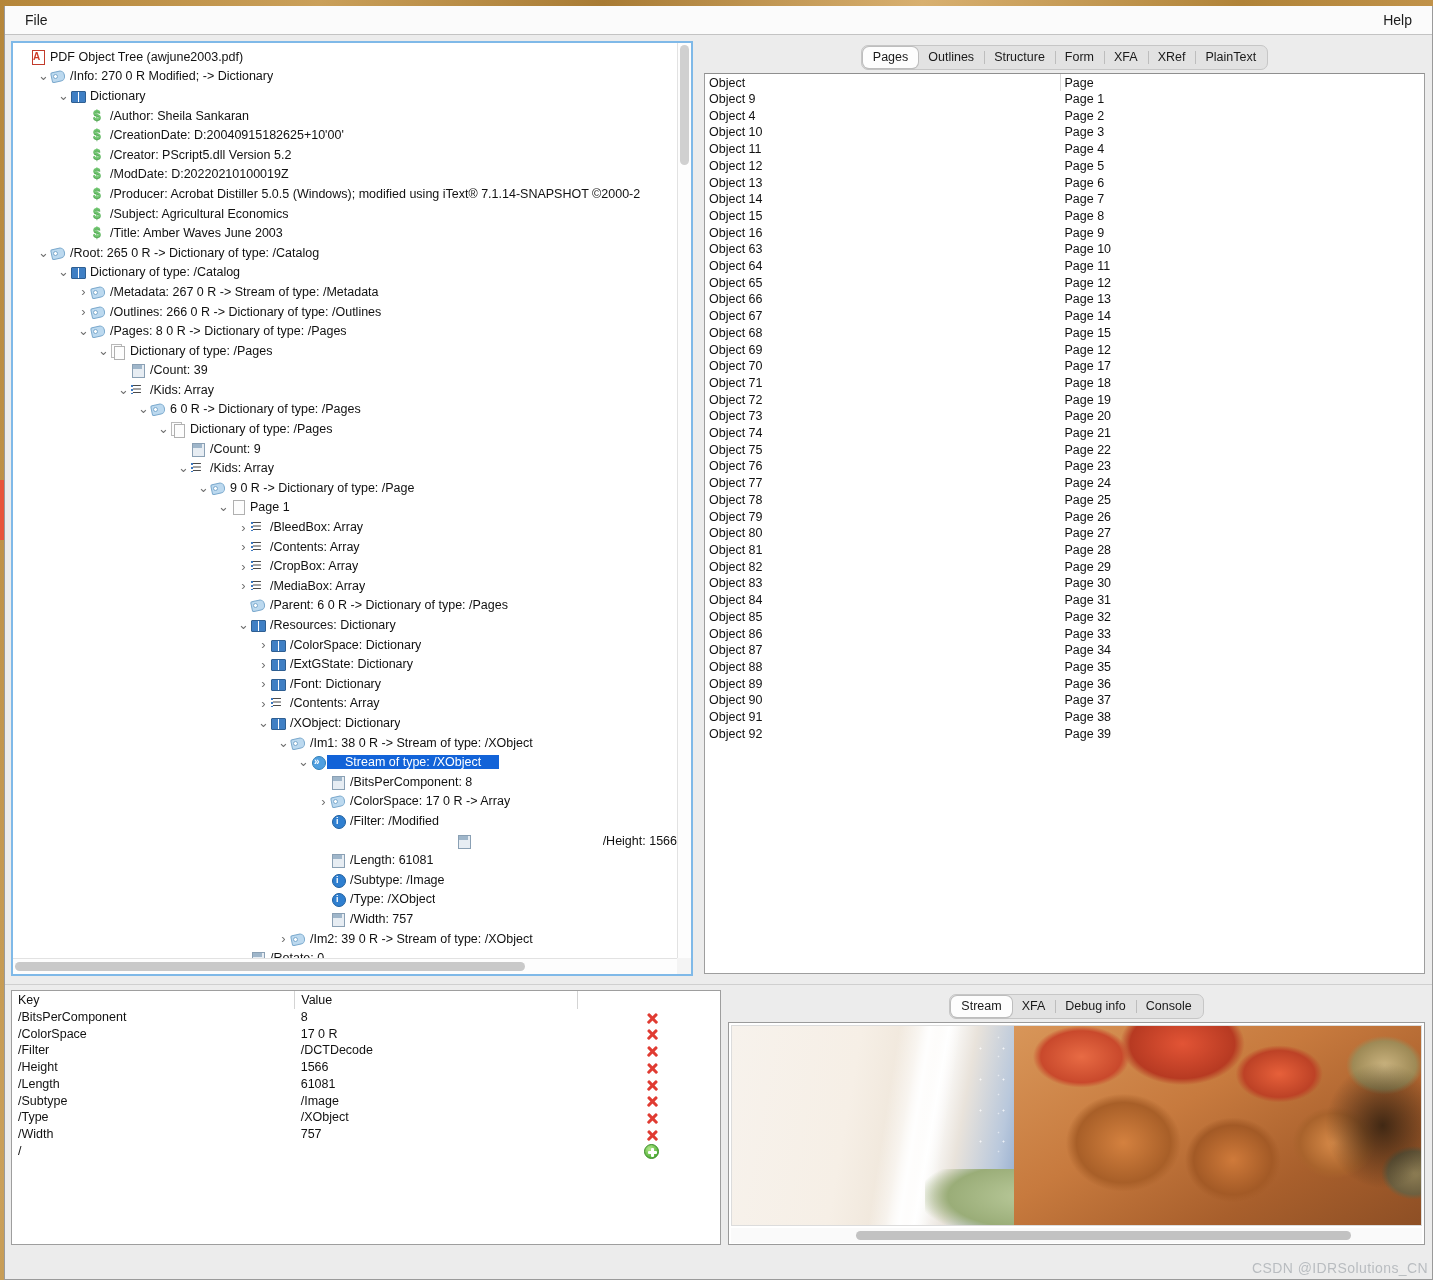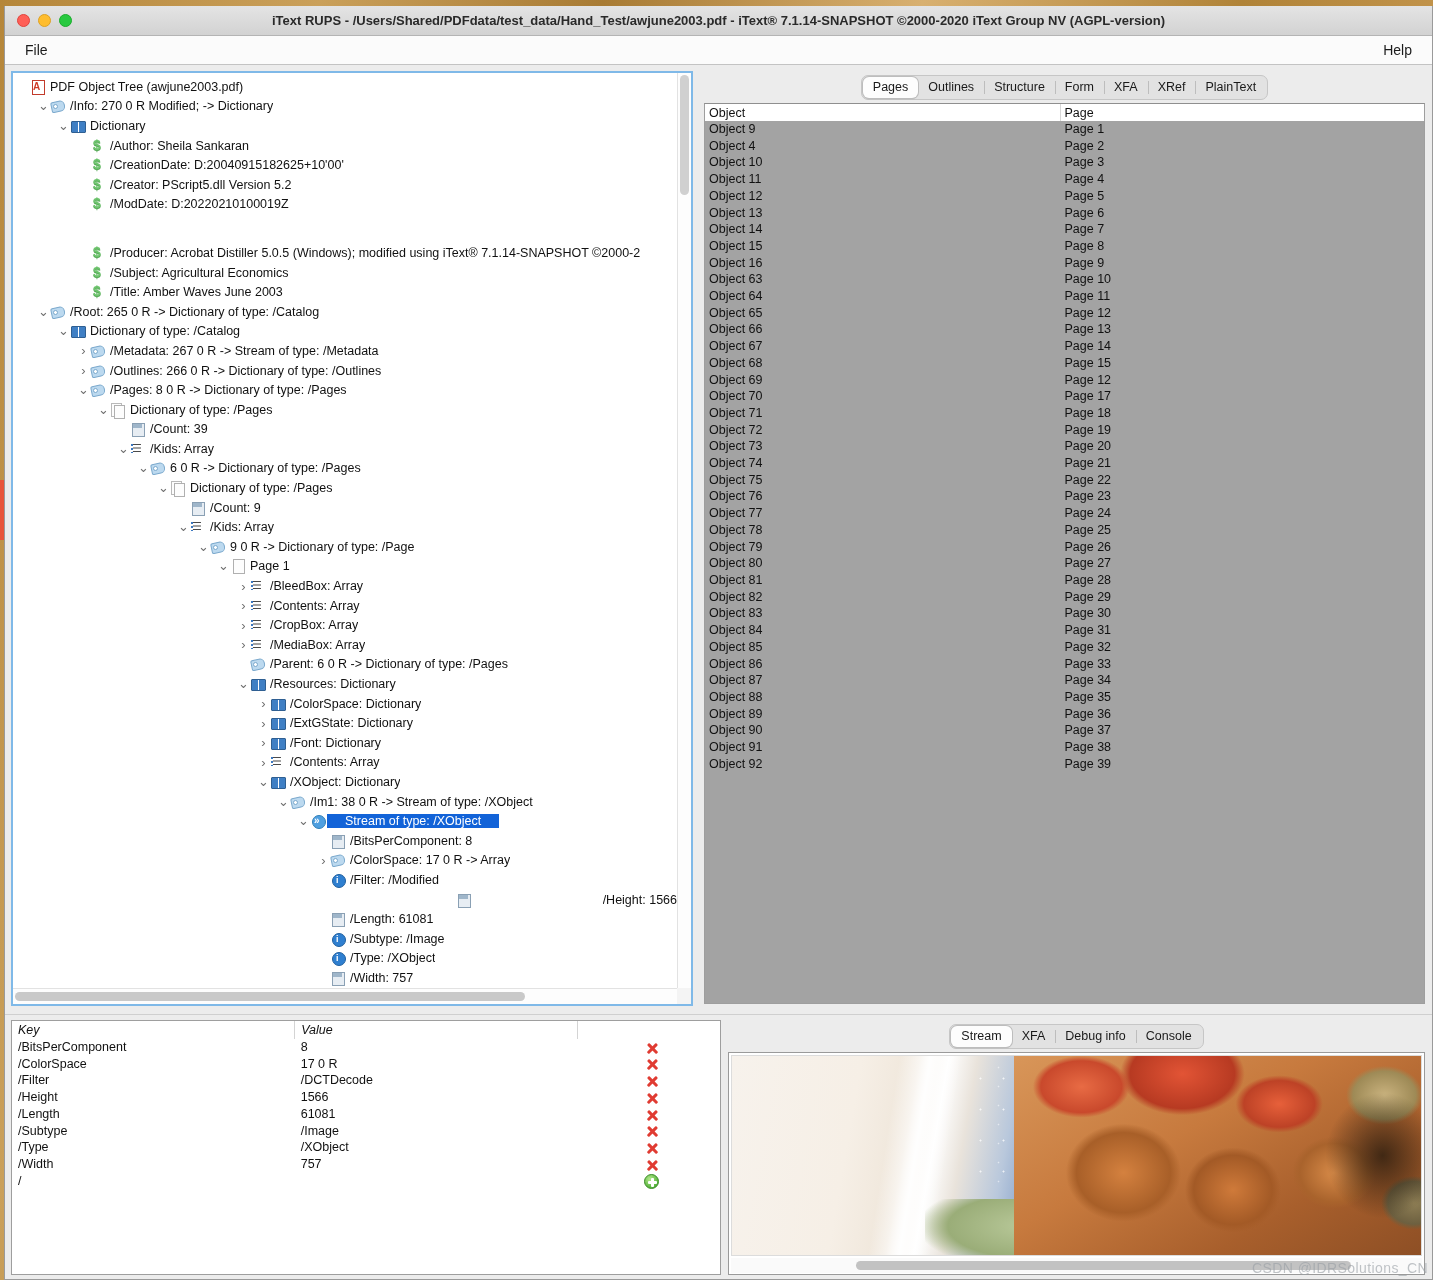--- a/index.html
+++ b/index.html
@@ -188,21 +188,21 @@
   }
   .tab.active {
     background:#fdfdfd;
     box-shadow: 0 0 0 1px #bdbdbd, 0 1px 1px rgba(0,0,0,.18);
   }
   .tab.active::before, .tab.active + .tab::before { background: transparent; }
 
   .table-box {
     flex:1;
     margin: 0 1px 2px 1px;
-    background:#a3a3a3;
+    background:#ffffff;
     border:1px solid #9e9e9e;
     border-top:1px solid #8f8f8f;
     overflow:hidden;
     position:relative;
   }
   .tbl { width:100%; border-collapse:collapse; }
   .tbl th {
     font-size: 12.5px; font-weight: normal; color:#111;
     text-align:left; padding: 1px 0 1px 4px;
     height: 17px;
@@ -237,21 +237,20 @@
     border:1px solid #9e9e9e;
     overflow:hidden;
     position:relative;
   }
   .kvtbl { width:100%; border-collapse:collapse; }
   .kvtbl th {
     font-size: 12.5px; font-weight:normal; text-align:left; color:#111;
     height:18px; padding: 0 0 0 6px;
     border-right:1px solid #d4d4d4;
     background:#fff;
-    font-style:italic;
   }
   .kvtbl th:last-child{border-right:none;}
   .kvtbl td {
     font-size:12.5px; color:#111; height:16.7px; line-height:16.7px;
     padding: 0 0 0 6px;
   }
   .kv-key { width: 238px; }
   .kv-val { width: 238px; }
   .kv-act { width: 120px; text-align:center; }
   .x-mark {
@@ -352,28 +351,20 @@
   }
 </style>
 </head>
 <body>
 
 <div class="desktop"></div>
 <div class="bgwin"></div>
 
 <div class="window">
 
-  <div class="titlebar">
-    <div class="traffic">
-      <div class="dot red"></div>
-      <div class="dot yellow"></div>
-      <div class="dot green"></div>
-    </div>
-    <div class="title-text">iText RUPS - /Users/Shared/PDFdata/test_data/Hand_Test/awjune2003.pdf - iText® 7.1.14-SNAPSHOT ©2000-2020 iText Group NV (AGPL-version)</div>
-  </div>
 
   <div class="menubar">
     <div class="menu-item">File</div>
     <div class="spacer"></div>
     <div class="menu-item">Help</div>
   </div>
 
   <div class="body-area">
 
     <div class="hsplit">
@@ -408,21 +399,21 @@
             <div class="trow" style="padding-left: 60px;">
               <span class="handle none"></span>
               <span class="ticon ic-dollar"></span>
               <span class="tlabel">/Creator: PScript5.dll Version 5.2</span>
             </div>
             <div class="trow" style="padding-left: 60px;">
               <span class="handle none"></span>
               <span class="ticon ic-dollar"></span>
               <span class="tlabel">/ModDate: D:20220210100019Z</span>
             </div>
-            <div class="trow" style="padding-left: 60px; margin-top: 29px;">
+            <div class="trow" style="padding-left: 60px;">
               <span class="handle none"></span>
               <span class="ticon ic-dollar"></span>
               <span class="tlabel">/Producer: Acrobat Distiller 5.0.5 (Windows); modified using iText® 7.1.14-SNAPSHOT ©2000-2</span>
             </div>
             <div class="trow" style="padding-left: 60px;">
               <span class="handle none"></span>
               <span class="ticon ic-dollar"></span>
               <span class="tlabel">/Subject: Agricultural Economics</span>
             </div>
             <div class="trow" style="padding-left: 60px;">

